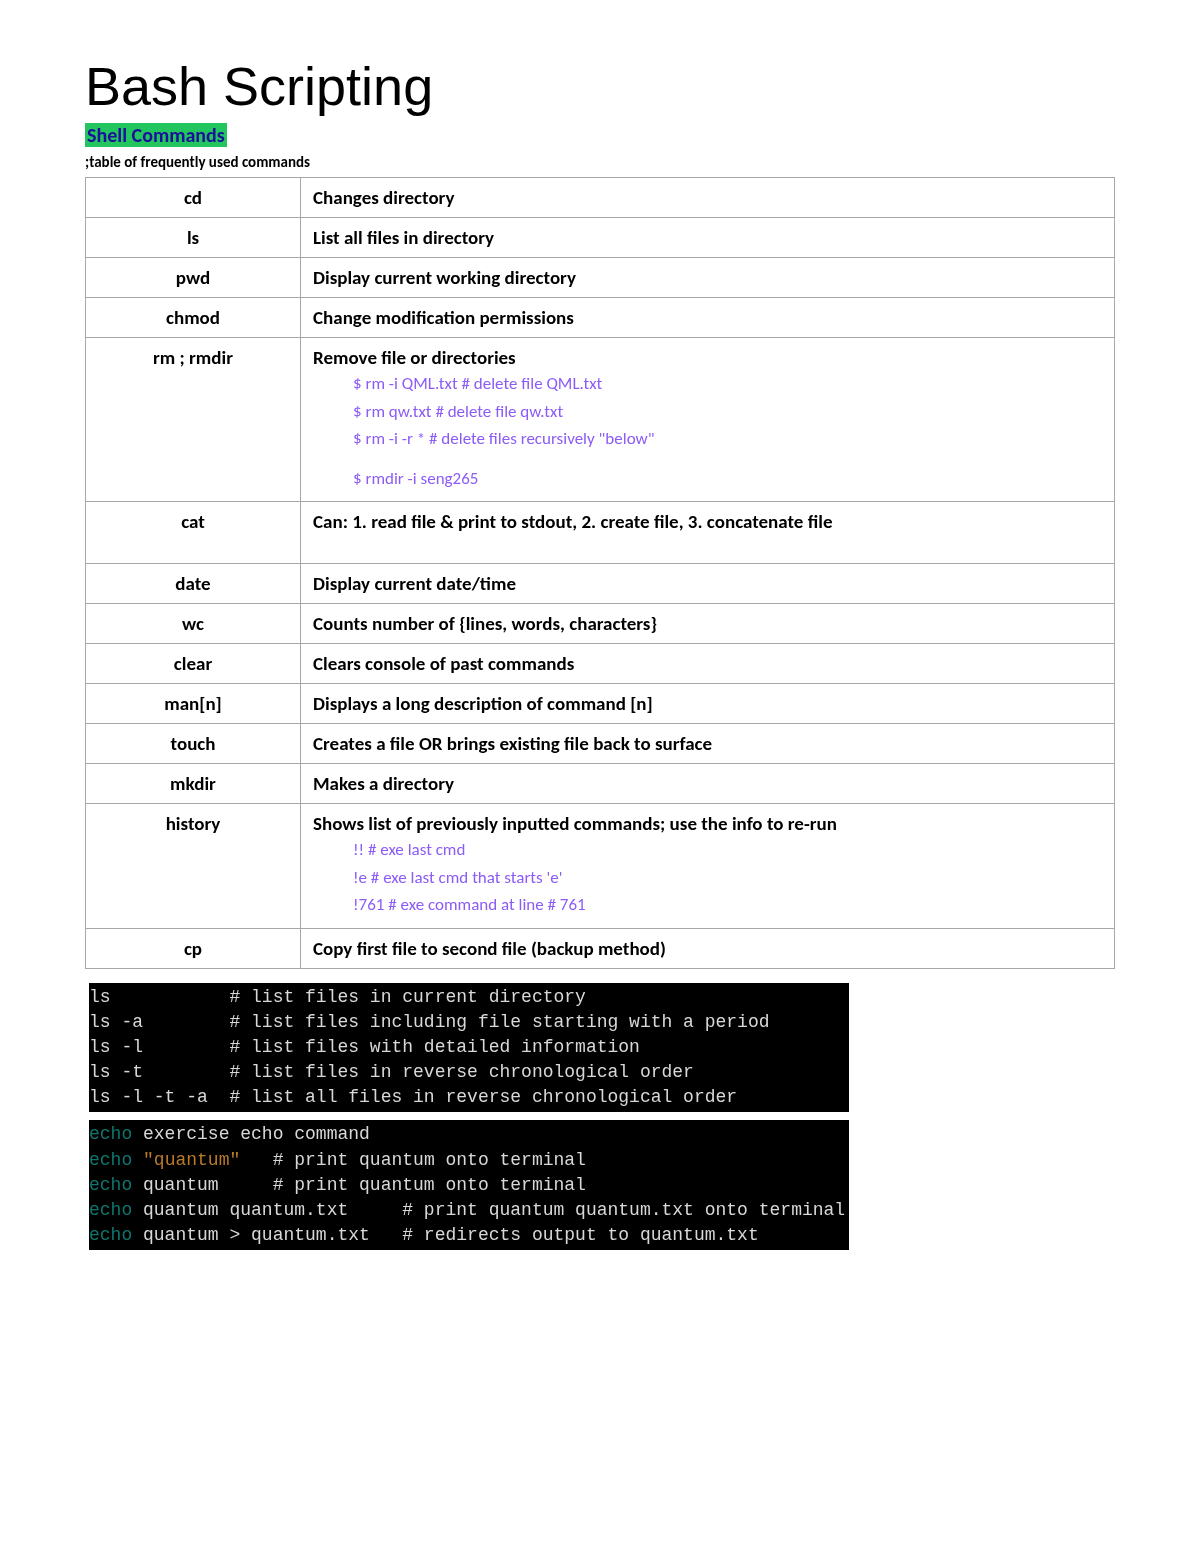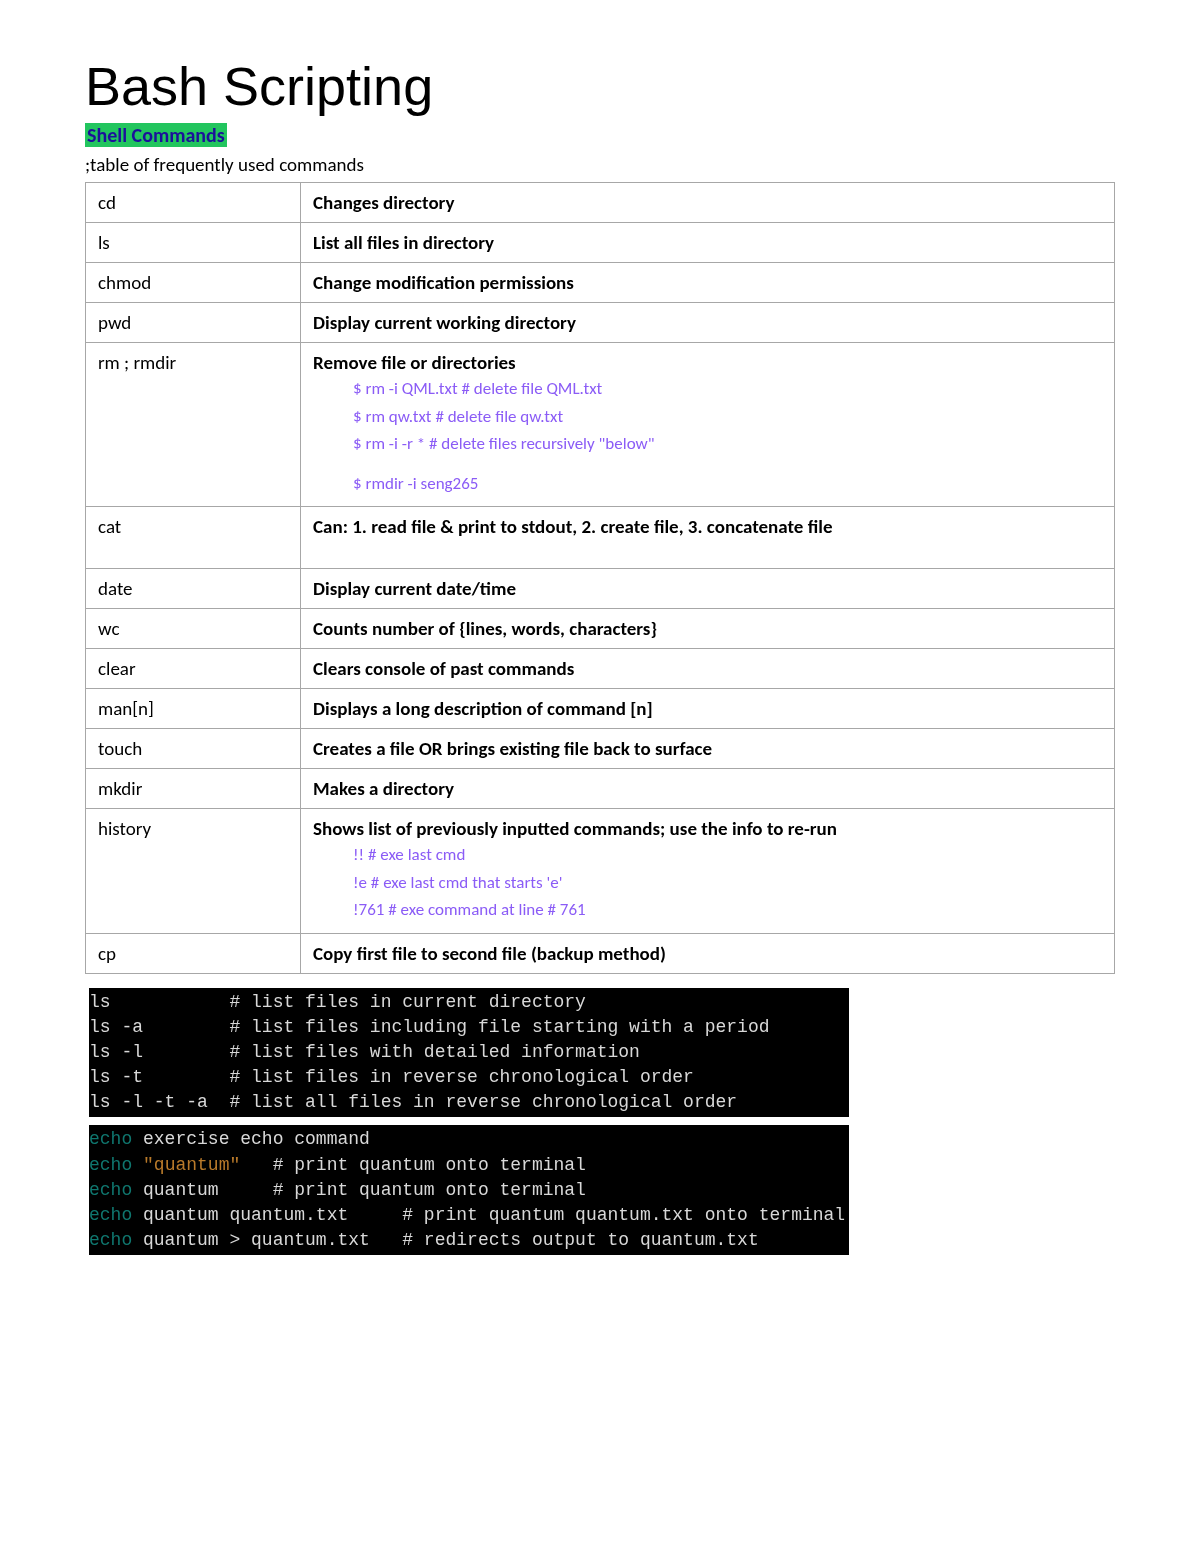--- a/index.html
+++ b/index.html
@@ -25,39 +25,39 @@
   .section-heading {
     font-size: 20px;
     font-weight: 700;
     color: #1c109a;
     background: #22c55e;
     display: inline-block;
     padding: 0 2px;
     margin: 0 0 6px 0;
   }
   .subtitle {
-    font-size: 19px;
-    font-weight: 400;
+    font-size: 15px;
+    font-weight: 700;
     margin: 0 0 6px 0;
   }
   table.cmds {
     border-collapse: collapse;
     width: 100%;
     margin: 0 0 14px 0;
   }
   table.cmds td {
     border: 1px solid #a7a7a7;
     padding: 8px 12px;
     vertical-align: top;
     font-size: 19px;
   }
   table.cmds td.cmd {
     width: 190px;
-    text-align: left;
-    font-weight: 400;
+    text-align: center;
+    font-weight: 700;
   }
   table.cmds td.desc {
     font-weight: 600;
   }
   .code-inline {
     color: #8b5cf6;
     font-size: 17px;
     font-weight: 500;
     margin: 2px 0 2px 40px;
     line-height: 1.5;
@@ -101,29 +101,29 @@
             <div>Changes directory</div>
           </td>
         </tr>
         <tr>
           <td class="cmd">ls</td>
           <td class="desc">
             <div>List all files in directory</div>
           </td>
         </tr>
         <tr>
+          <td class="cmd">pwd</td>
+          <td class="desc">
+            <div>Display current working directory</div>
+          </td>
+        </tr>
+        <tr>
           <td class="cmd">chmod</td>
           <td class="desc">
             <div>Change modification permissions</div>
-          </td>
-        </tr>
-        <tr>
-          <td class="cmd">pwd</td>
-          <td class="desc">
-            <div>Display current working directory</div>
           </td>
         </tr>
         <tr>
           <td class="cmd">rm ; rmdir</td>
           <td class="desc">
             <div>Remove file or directories</div>
             <div class="code-inline">$ rm -i QML.txt   # delete file QML.txt</div>
             <div class="code-inline">$ rm qw.txt           # delete file qw.txt</div>
             <div class="code-inline">$ rm -i -r *   # delete files recursively "below"</div>
             <div class="gap"></div>

